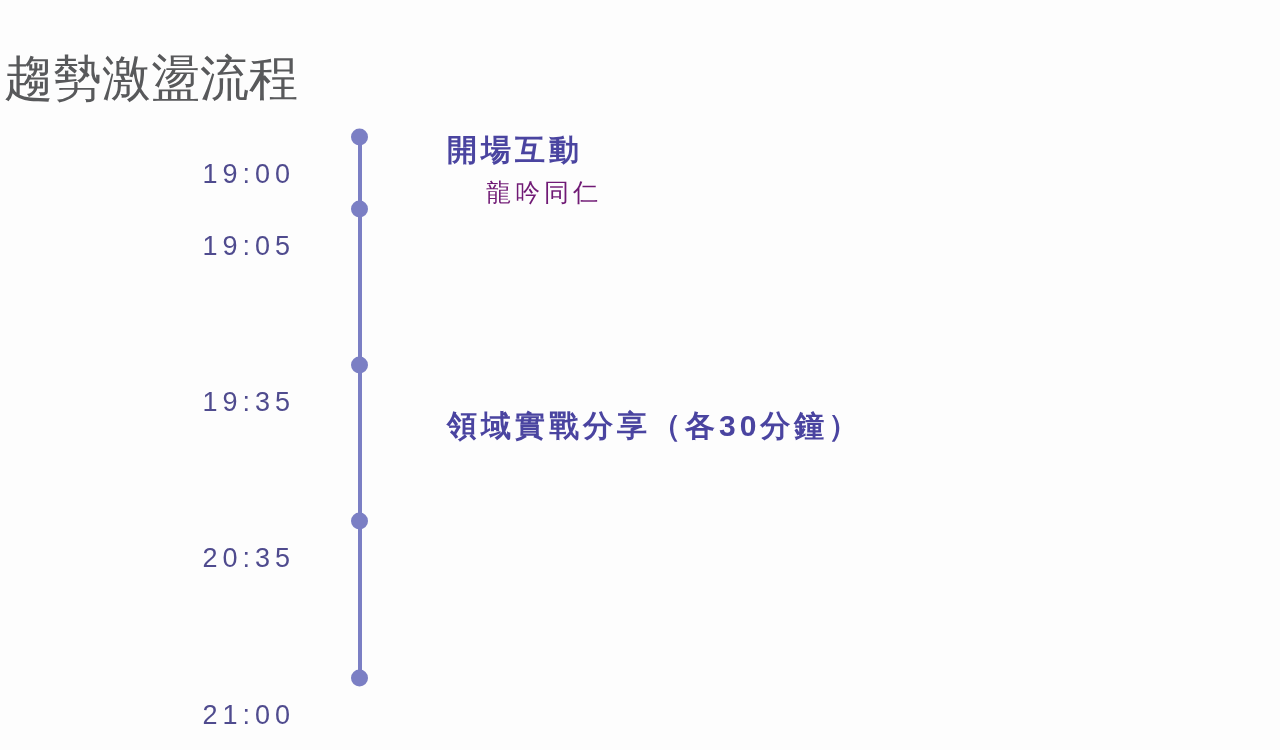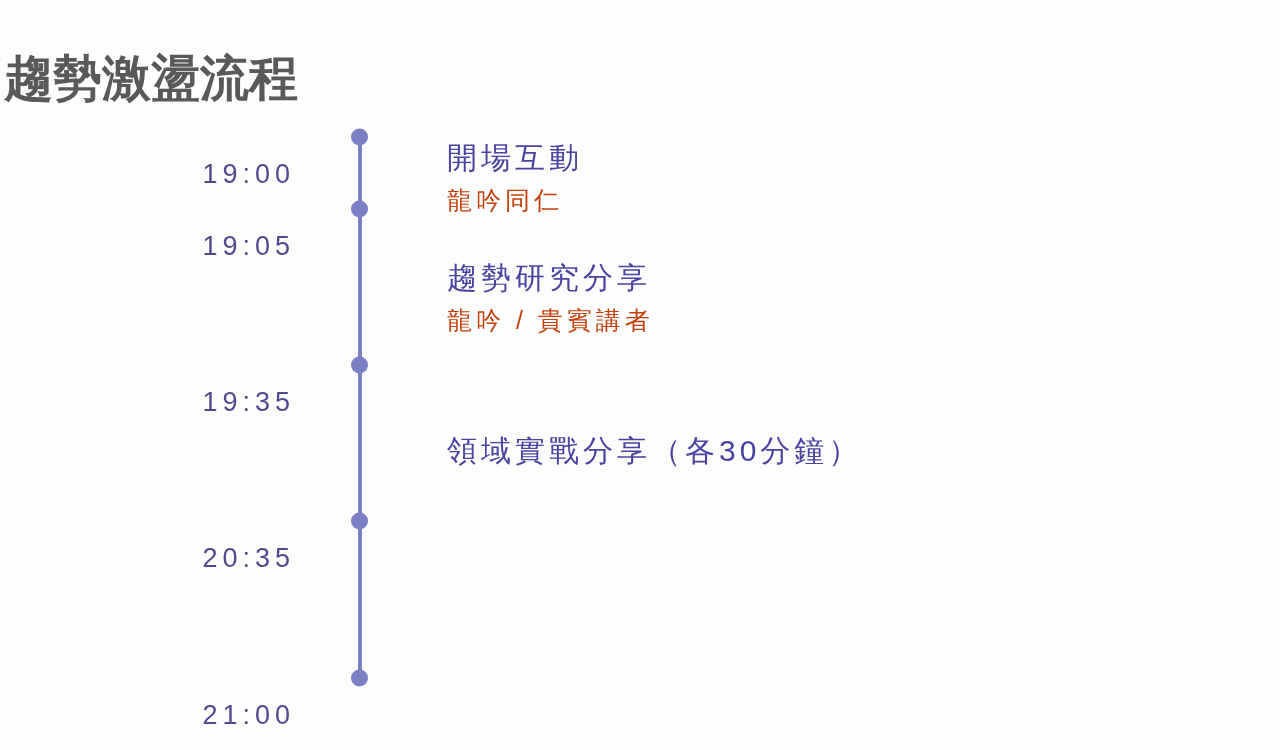--- a/index.html
+++ b/index.html
@@ -22,21 +22,21 @@
     width: 1280px;
     height: 750px;
   }
 
   
   .page-title {
     position: absolute;
     left: 4px;
     top: 17px;
     font-size: 49px;
-    font-weight: bold;
+    font-weight: normal;
     color: #58595b;
     letter-spacing: 0px;
     line-height: 1.15;
     white-space: nowrap;
   }
 
   
   .axis {
     position: absolute;
     left: 358px;
@@ -84,34 +84,34 @@
     top: 0;
     width: 820px;
     height: 750px;
   }
   .event {
     position: absolute;
     left: 0;
   }
   .event-title {
     font-size: 30px;
-    font-weight: normal;
+    font-weight: bold;
     color: #4a44a0;
     letter-spacing: 4px;
     line-height: 1.25;
     white-space: nowrap;
-    margin-top: 8px;
   }
   .event-subtitle {
     margin-top: 8px;
     font-size: 25px;
-    color: #c2410c;
+    color: #701a75;
     letter-spacing: 4px;
     line-height: 1.25;
     white-space: nowrap;
+    margin-left: 39px;
   }
 </style>
 </head>
 <body>
 
 <div id="page">
 
   <h1 class="page-title">趨勢激盪流程</h1>
 
   <div class="axis"></div>
@@ -130,24 +130,20 @@
       <div class="dot" style="top: 365px;"></div>
       <div class="dot" style="top: 521px;"></div>
       <div class="dot" style="top: 678px;"></div>
     </div>
 
   <div class="events" id="events-layer">
       <div class="event" style="top: 131px;">
         <div class="event-title">開場互動</div>
         <div class="event-subtitle">龍吟同仁</div>
       </div>
-      <div class="event" style="top: 251px;">
-        <div class="event-title">趨勢研究分享</div>
-        <div class="event-subtitle">龍吟 / 貴賓講者</div>
-      </div>
-      <div class="event" style="top: 424px;">
+      <div class="event" style="top: 407px;">
         <div class="event-title">領域實戰分享（各30分鐘）</div>
       </div>
       <div class="event" style="top: 563px;">
       </div>
     </div>
 
 </div>
 
 </body></html>

